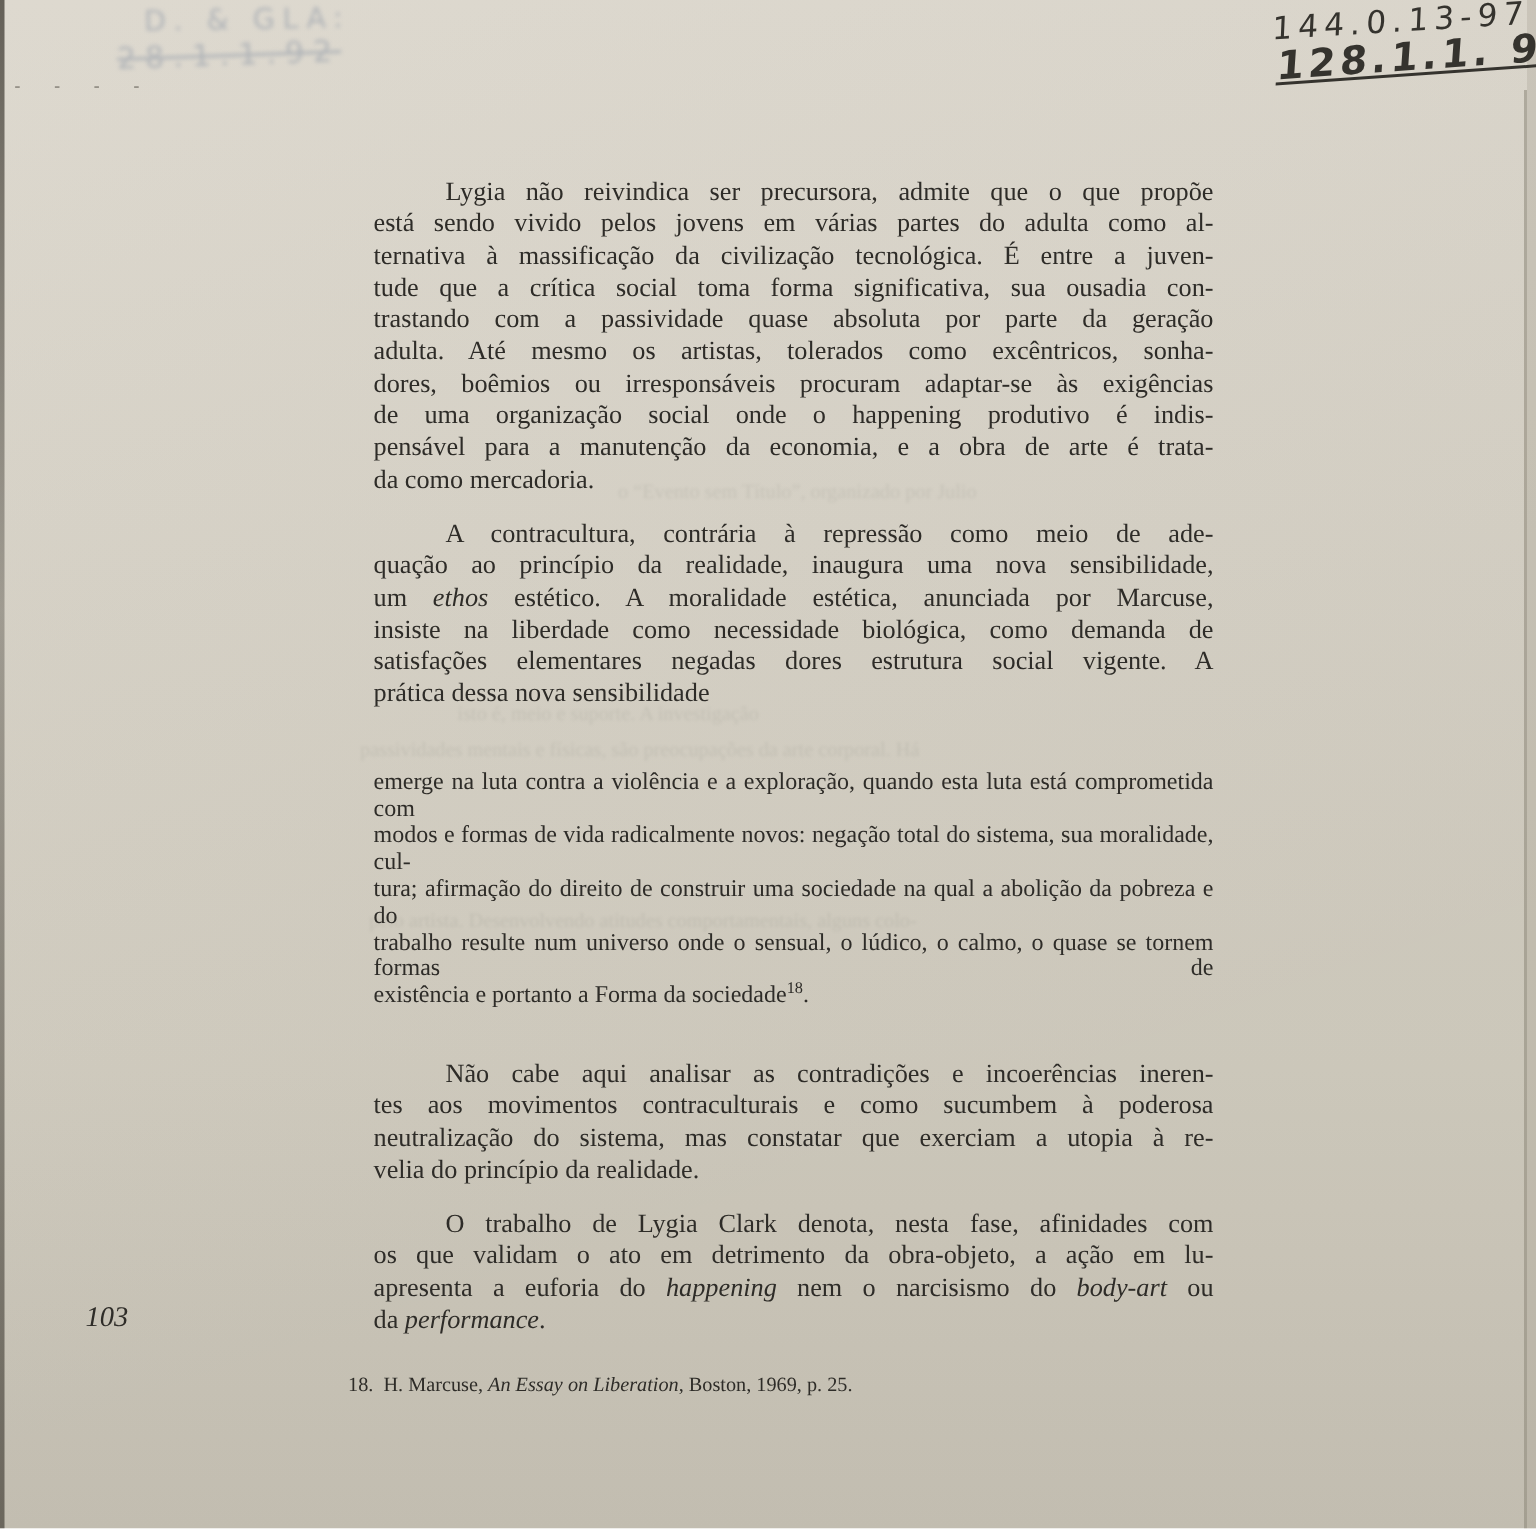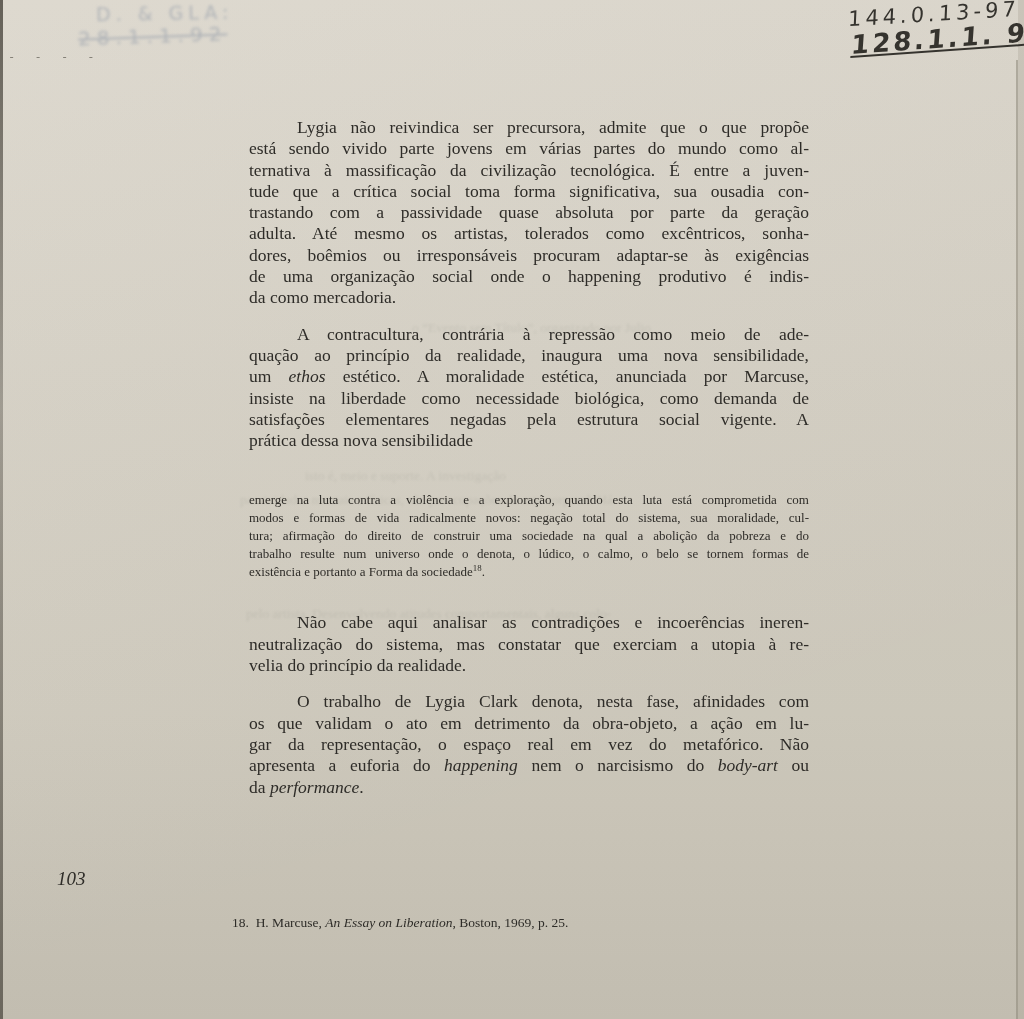--- a/index.html
+++ b/index.html
@@ -87,21 +87,21 @@
   .block { text-align: justify; }
   .block .line { text-align: justify; text-align-last: justify; }
   .block .line.last { text-align-last: left; }
   .block.paragraph {
     font-size: 17.5px;
     line-height: 21.3px;
     margin: 0 0 15px 0;
   }
   .block.paragraph .line:first-child { text-indent: 48px; }
   .block.quote {
-    font-size: 13px;
+    font-size: 16px;
     line-height: 17.8px;
     margin: 40px 0 32px 0;
   }
   sup { font-size: 0.68em; vertical-align: super; line-height: 0; }
   
   .page-number {
     position: absolute; left: 57px; top: 868px;
     font-style: italic; font-size: 19px; color: #2e2c28;
   }
   .footnote {
@@ -126,53 +126,54 @@
   <div class="hw hw-2">128.1.1. 97</div>
 
   <div class="ghost ghost-1">o “Evento sem Título”, organizado por Julio</div>
   <div class="ghost ghost-2">isto é, meio e suporte. A investigação</div>
   <div class="ghost ghost-3">passividades mentais e físicas, são preocupações da arte corporal. Há</div>
   <div class="ghost ghost-4">pelo artista. Desenvolvendo atitudes comportamentais, alguns colo-</div>
 
   <div class="text-column">
       <div class="block paragraph">
         <div class="line">Lygia não reivindica ser precursora, admite que o que propõe</div>
-        <div class="line">está sendo vivido parte jovens em várias partes do mundo como al-</div>
+        <div class="line">está sendo vivido pelos jovens em várias partes do adulta como al-</div>
         <div class="line">ternativa à massificação da civilização tecnológica. É entre a juven-</div>
         <div class="line">tude que a crítica social toma forma significativa, sua ousadia con-</div>
         <div class="line">trastando com a passividade quase absoluta por parte da geração</div>
         <div class="line">adulta. Até mesmo os artistas, tolerados como excêntricos, sonha-</div>
         <div class="line">dores, boêmios ou irresponsáveis procuram adaptar-se às exigências</div>
         <div class="line">de uma organização social onde o happening produtivo é indis-</div>
+        <div class="line">pensável para a manutenção da economia, e a obra de arte é trata-</div>
         <div class="line last">da como mercadoria.</div>
       </div>
       <div class="block paragraph">
         <div class="line">A contracultura, contrária à repressão como meio de ade-</div>
         <div class="line">quação ao princípio da realidade, inaugura uma nova sensibilidade,</div>
         <div class="line">um <i>ethos</i> estético. A moralidade estética, anunciada por Marcuse,</div>
         <div class="line">insiste na liberdade como necessidade biológica, como demanda de</div>
-        <div class="line">satisfações elementares negadas pela estrutura social vigente. A</div>
+        <div class="line">satisfações elementares negadas dores estrutura social vigente. A</div>
         <div class="line last">prática dessa nova sensibilidade</div>
       </div>
       <div class="block quote">
         <div class="line">emerge na luta contra a violência e a exploração, quando esta luta está comprometida com</div>
         <div class="line">modos e formas de vida radicalmente novos: negação total do sistema, sua moralidade, cul-</div>
         <div class="line">tura; afirmação do direito de construir uma sociedade na qual a abolição da pobreza e do</div>
-        <div class="line">trabalho resulte num universo onde o denota, o lúdico, o calmo, o belo se tornem formas de</div>
+        <div class="line">trabalho resulte num universo onde o sensual, o lúdico, o calmo, o quase se tornem formas de</div>
         <div class="line last">existência e portanto a Forma da sociedade<sup>18</sup>.</div>
       </div>
       <div class="block paragraph">
         <div class="line">Não cabe aqui analisar as contradições e incoerências ineren-</div>
+        <div class="line">tes aos movimentos contraculturais e como sucumbem à poderosa</div>
         <div class="line">neutralização do sistema, mas constatar que exerciam a utopia à re-</div>
         <div class="line last">velia do princípio da realidade.</div>
       </div>
       <div class="block paragraph">
         <div class="line">O trabalho de Lygia Clark denota, nesta fase, afinidades com</div>
         <div class="line">os que validam o ato em detrimento da obra-objeto, a ação em lu-</div>
-        <div class="line">gar da representação, o espaço real em vez do metafórico. Não</div>
         <div class="line">apresenta a euforia do <i>happening</i> nem o narcisismo do <i>body-art</i> ou</div>
         <div class="line last">da <i>performance</i>.</div>
       </div>
     </div>
 
   <div class="page-number">103</div>
   <div class="footnote">18.&nbsp;&nbsp;H. Marcuse, <i>An Essay on Liberation</i>, Boston, 1969, p. 25.</div>
 
 </div>
 

